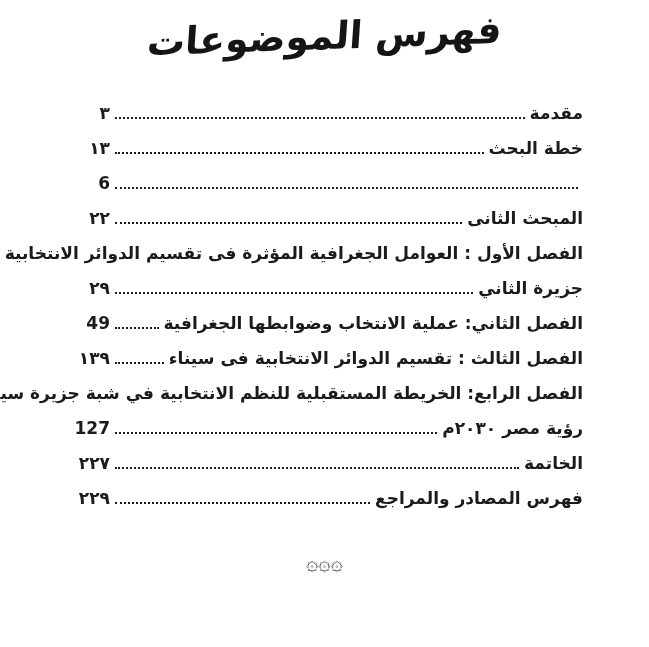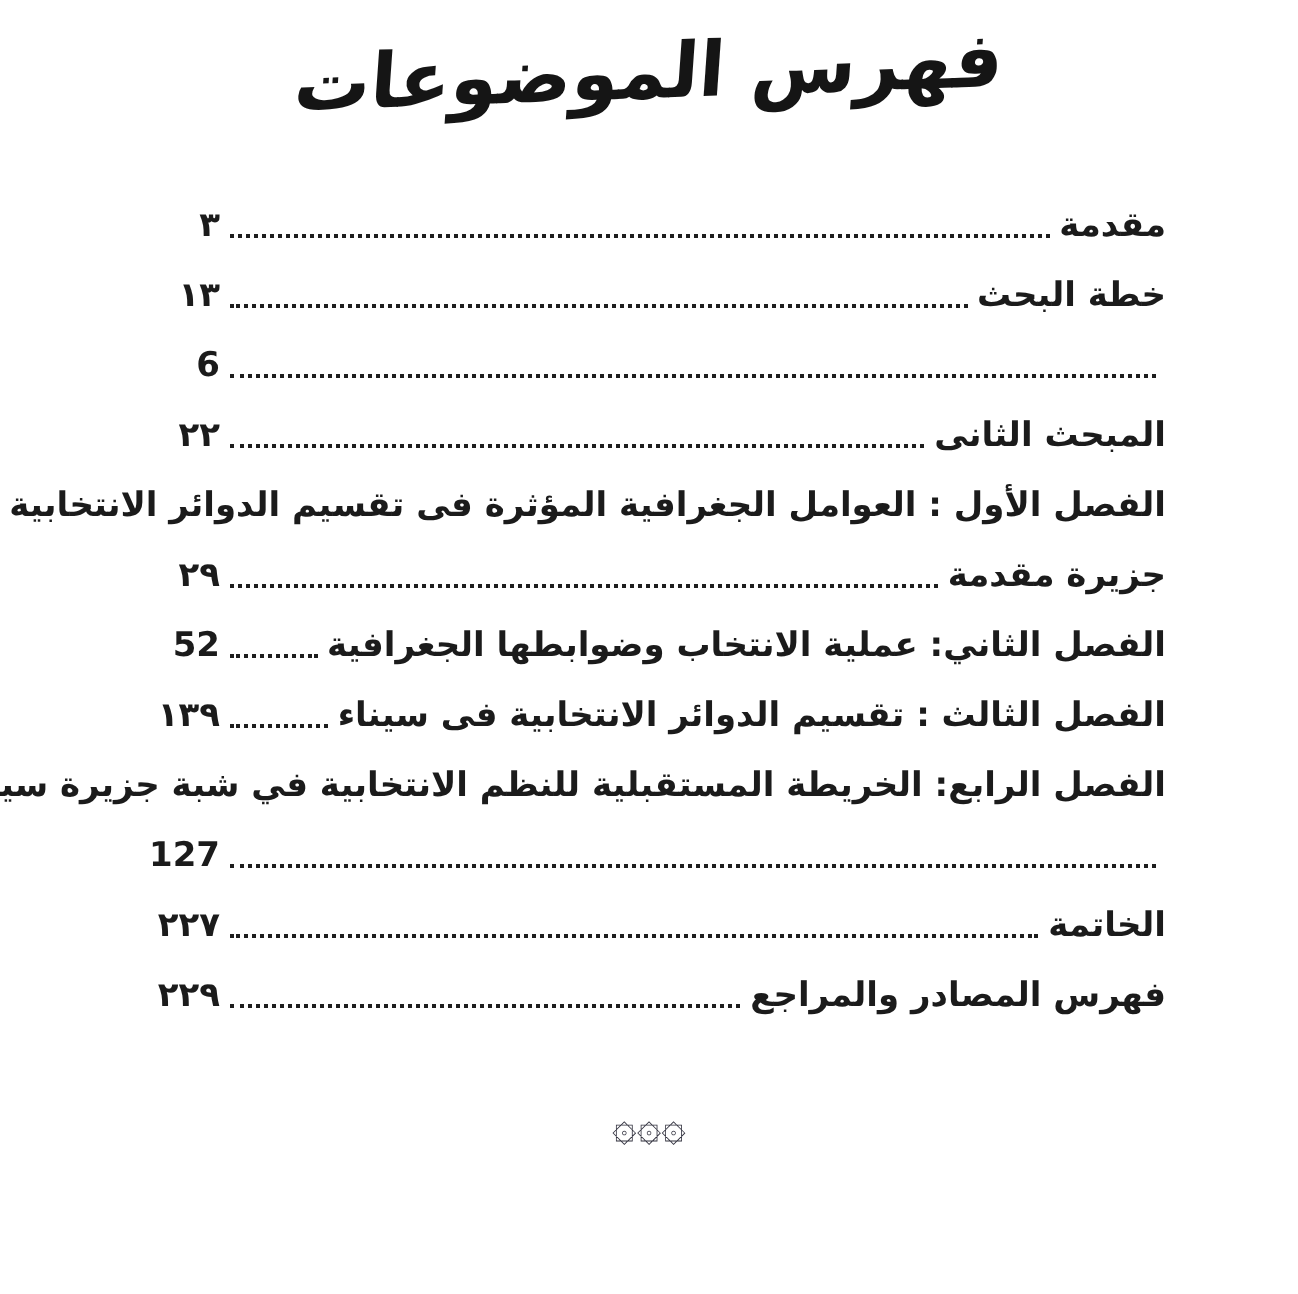--- a/index.html
+++ b/index.html
@@ -106,41 +106,42 @@
     <div class="toc-row">
       <span class="label">المبحث الثانى</span>
       <span class="leader"></span>
       <span class="page-num">٢٢</span>
     </div>
 
     <div class="toc-row cont-full">
       <span class="label">الفصل الأول : العوامل الجغرافية المؤثرة فى تقسيم الدوائر الانتخابية بشبه</span>
     </div>
     <div class="toc-row">
-      <span class="label">جزيرة مقدمة</span>
+      <span class="label">جزيرة الثاني</span>
       <span class="leader"></span>
       <span class="page-num">٢٩</span>
     </div>
 
     <div class="toc-row">
       <span class="label">الفصل الثاني: عملية الانتخاب وضوابطها الجغرافية</span>
       <span class="leader"></span>
-      <span class="page-num">52</span>
+      <span class="page-num">49</span>
     </div>
 
     <div class="toc-row">
       <span class="label">الفصل الثالث : تقسيم الدوائر الانتخابية فى سيناء</span>
       <span class="leader"></span>
       <span class="page-num">١٣٩</span>
     </div>
 
     <div class="toc-row cont-full">
       <span class="label">الفصل الرابع: الخريطة المستقبلية للنظم الانتخابية في شبة جزيرة سيناء في ضوء</span>
     </div>
     <div class="toc-row">
+      <span class="label">رؤية مصر ٢٠٣٠م</span>
       <span class="leader"></span>
       <span class="page-num">127</span>
     </div>
 
     <div class="toc-row">
       <span class="label">الخاتمة</span>
       <span class="leader"></span>
       <span class="page-num">٢٢٧</span>
     </div>
 

